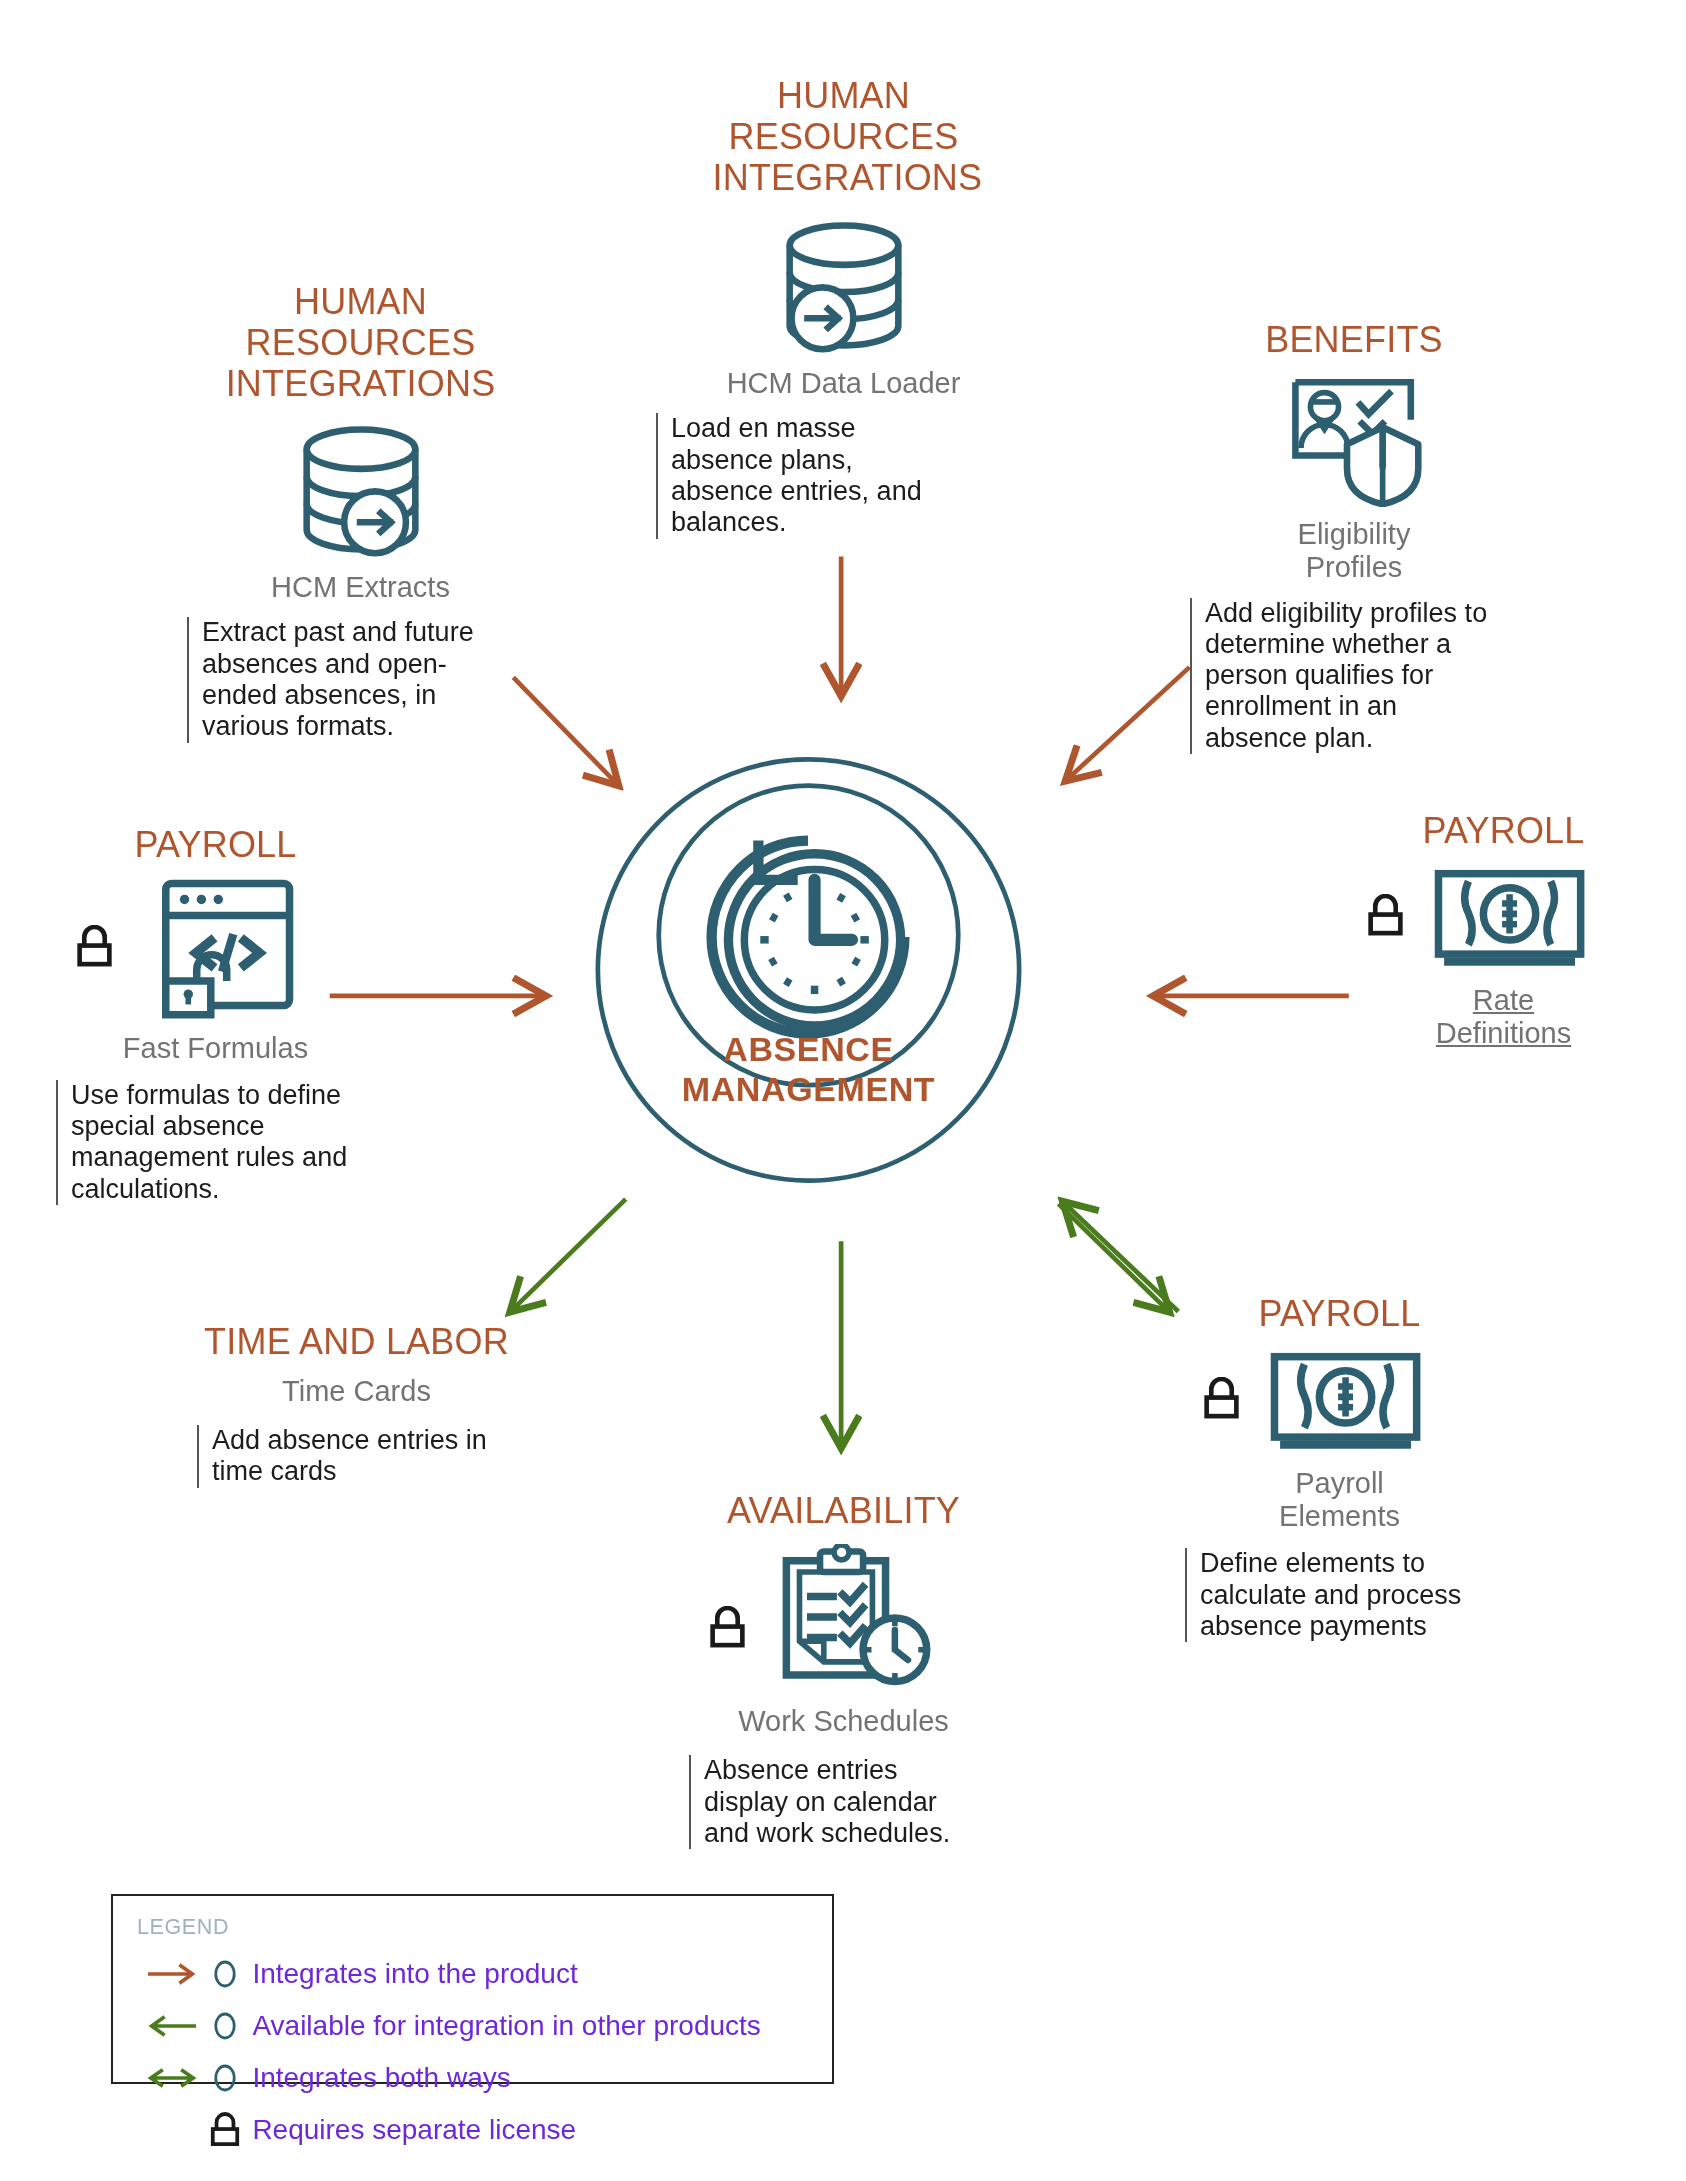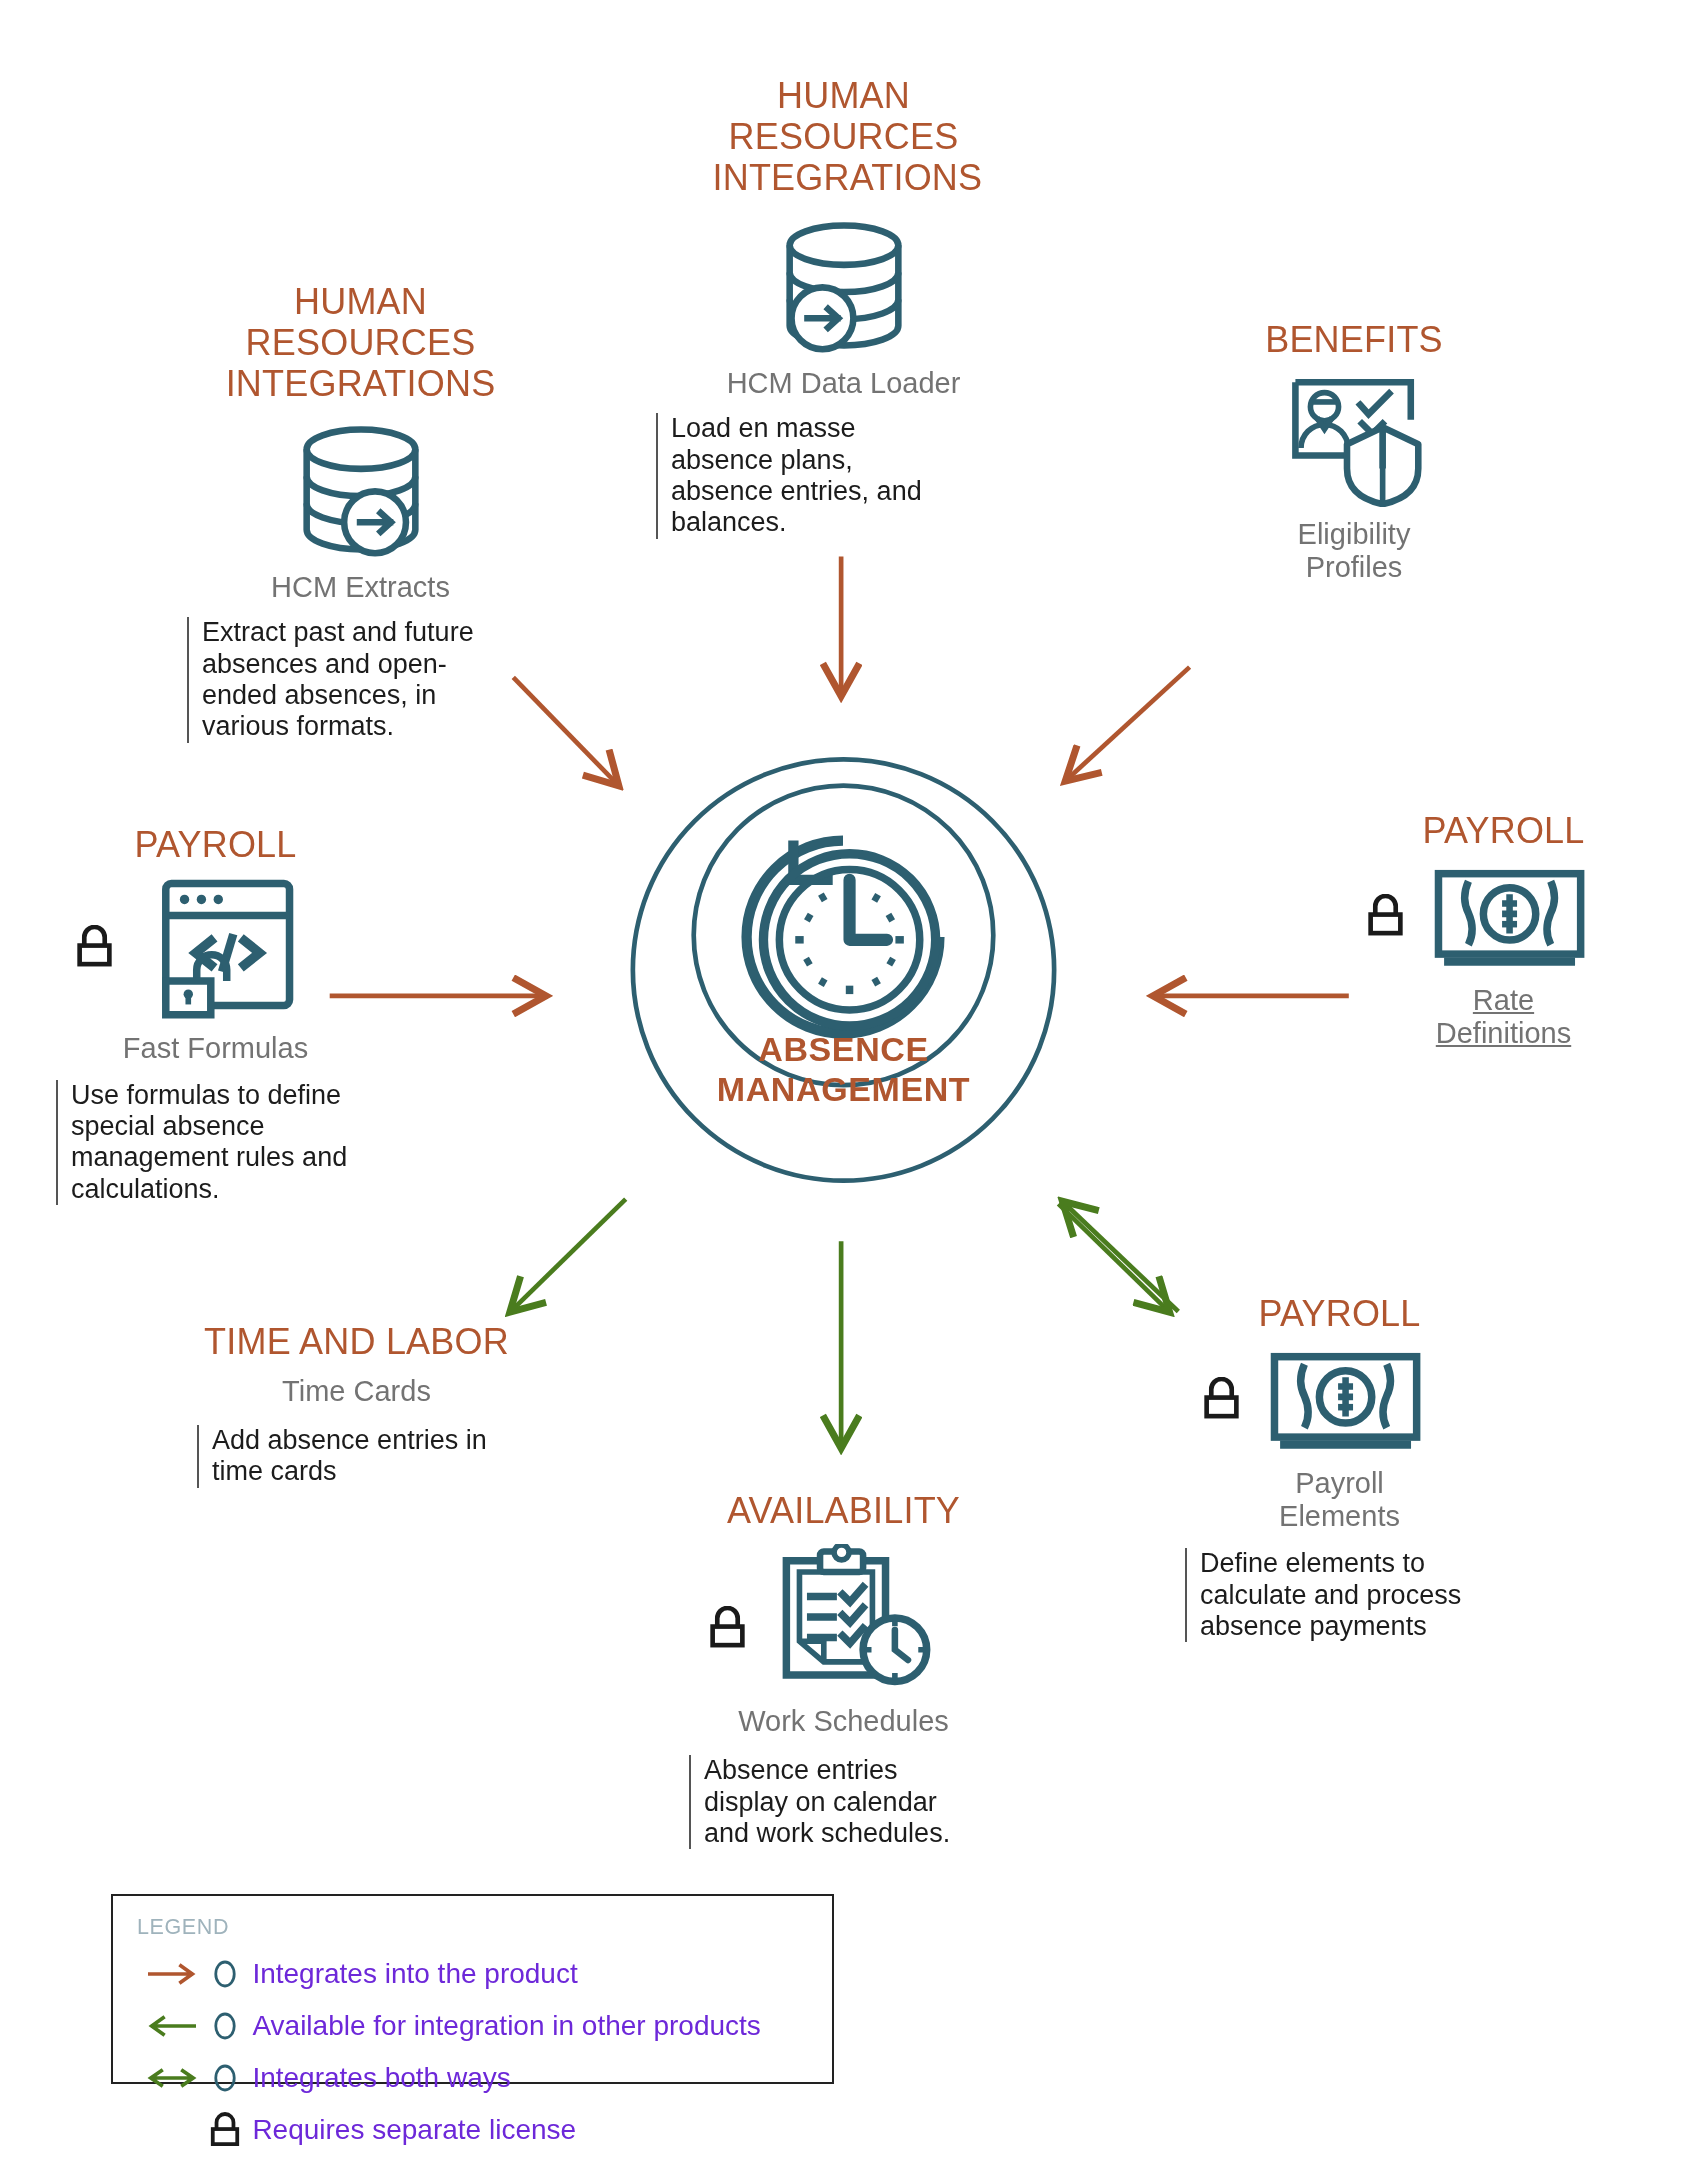--- a/index.html
+++ b/index.html
@@ -8,21 +8,21 @@
        color:#2e2e2e;overflow:hidden;}
   .node{position:absolute;}
   .cat{color:#b0562f;font-size:36px;line-height:1.14;text-align:center;letter-spacing:0.2px;}
   .ttl{color:#737373;font-size:29px;line-height:1.14;text-align:center;}
   .desc{color:#1c1c1c;font-size:27px;line-height:1.16;
         border-left:2.8px solid #555;padding-left:13px;}
   .icon{display:block;margin:0 auto;}
   .lock{position:absolute;}
   .arrow{position:absolute;top:0;left:0;pointer-events:none;}
   
-  #hub{position:absolute;left:628px;top:750px;width:431px;height:440px;}
+  #hub{position:absolute;left:593px;top:750px;width:431px;height:440px;}
   #hub .hubtext{position:absolute;left:0;right:0;top:279px;text-align:center;
       color:#b0562f;font-size:34px;font-weight:bold;line-height:1.18;letter-spacing:0.6px;}
   
   #legend{position:absolute;left:111px;top:1894px;width:723px;height:190px;
           border:2.8px solid #222;box-sizing:border-box;padding:19px 24px 0 24px;}
   #legend .lg-title{color:#9fb3bc;font-size:21.5px;letter-spacing:0.6px;margin-bottom:7.5px;}
   .lg-row{display:flex;align-items:center;height:52px;}
   .lg-sym{width:69px;display:flex;align-items:center;justify-content:center;}
   .lg-dot{width:37px;display:flex;align-items:center;justify-content:center;}
   .lg-lab{font-size:28px;color:#6d28d9;padding-left:9.4px;}
@@ -139,20 +139,21 @@
     <path d="M50,50 L58,62 L66,50" fill="none" stroke="#2d5f70" stroke-width="6"></path>
     <path d="M96,36 L105,46 L127,24" fill="none" stroke="#2d5f70" stroke-width="7" stroke-linecap="square"></path>
     <path d="M98,56 L120,78 M120,56 L98,78" stroke="#2d5f70" stroke-width="7" stroke-linecap="square"></path>
     <path d="M120,60 L120,104 a44,44 0 0,0 0,0 M120,60 L158,78 L158,104 q0,30 -38,38 q-38,-8 -38,-38 L82,78 Z" fill="#fff" stroke="#2d5f70" stroke-width="7" stroke-linejoin="round"></path>
     <path d="M120,60 L120,142" stroke="#2d5f70" stroke-width="6"></path>
   </svg>
   <div class="ttl" style="margin-top:11.2px;">
     <div>Eligibility</div>
     <div>Profiles</div>
   </div>
+  <div class="desc" style="margin-top:13px;width:298px;">Add eligibility profiles to determine whether a person qualifies for enrollment in an absence plan.</div>
 </div>
 
 <div class="node" style="left:56px;top:824px;width:319px;">
   <div class="cat">
     <div>PAYROLL</div>
   </div>
   <div style="position:relative;height:150px;margin-top:11.2px;">
     <svg class="lock" style="left:19px;top:49px;" width="39" height="43" viewBox="0 0 42 46">
       <path d="M10,22 L10,13 a11,11 0 0,1 22,0 L32,22" fill="none" stroke="#1a1a1a" stroke-width="5"></path>
       <rect x="5" y="22" width="32" height="20" fill="none" stroke="#1a1a1a" stroke-width="5"></rect>

